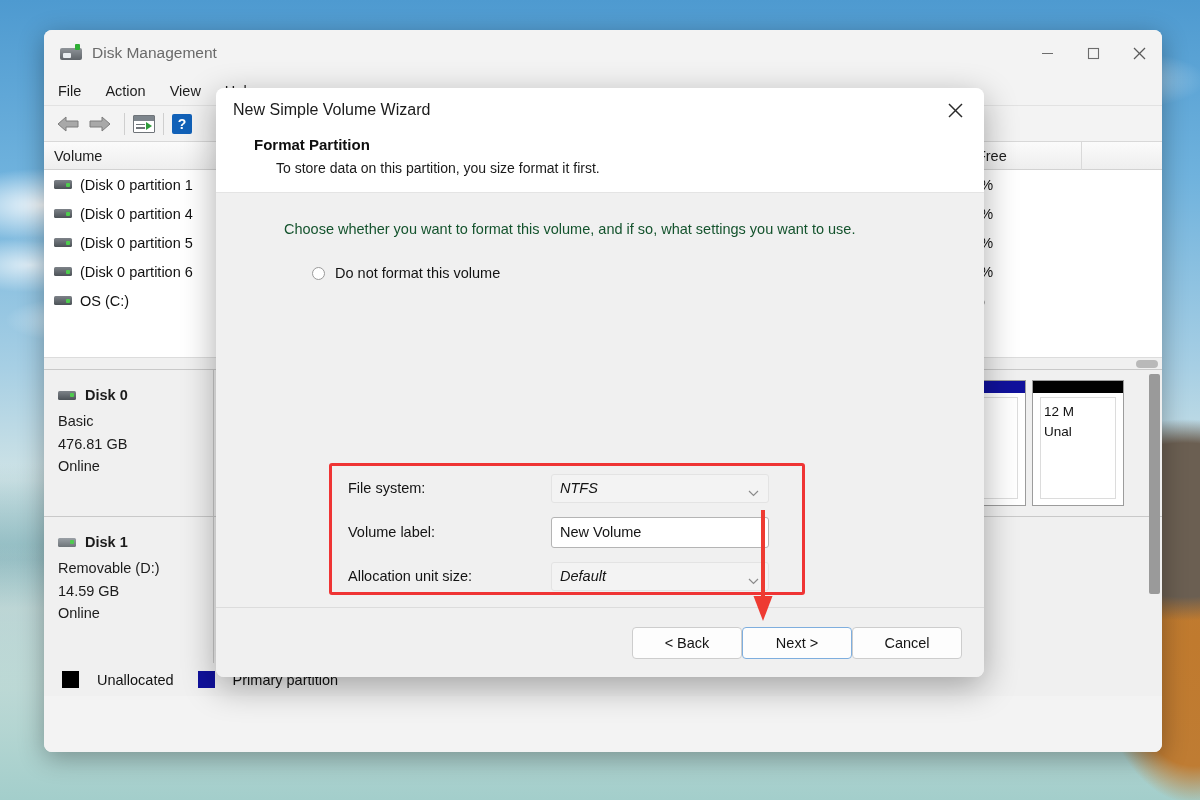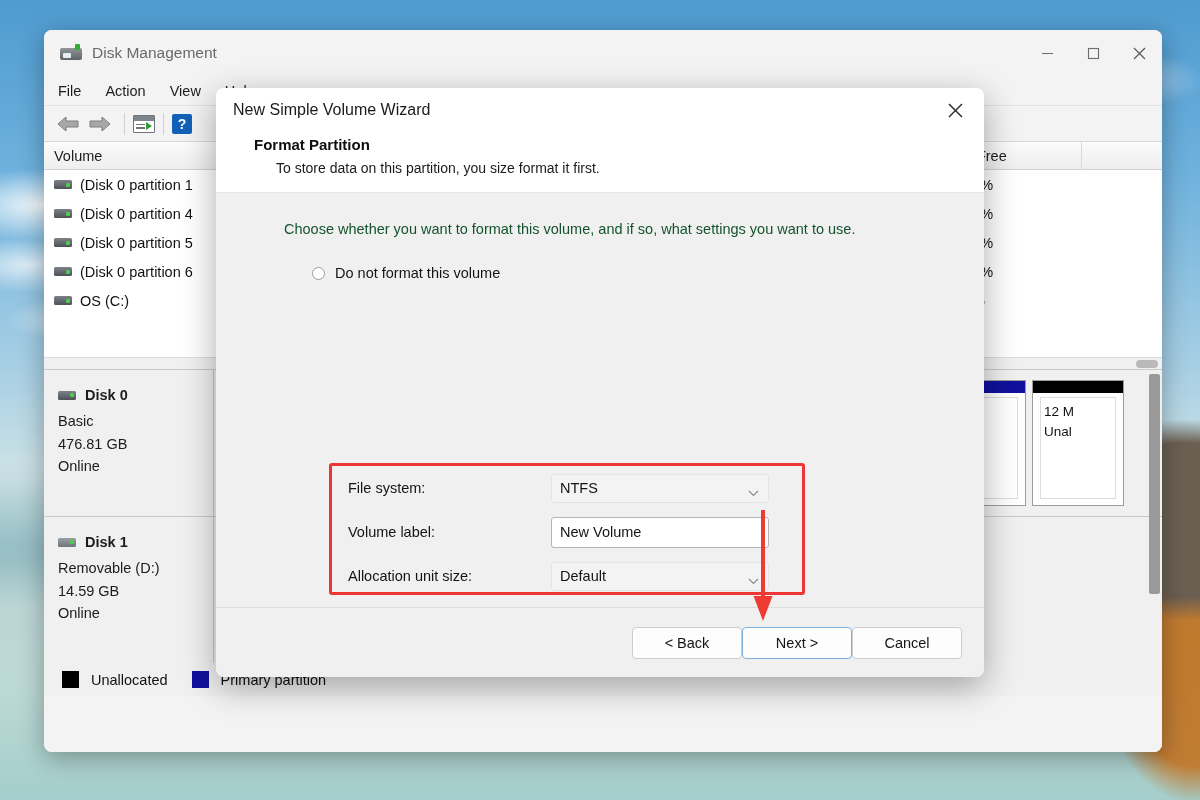--- a/index.html
+++ b/index.html
@@ -156,21 +156,21 @@
   .bar-primary { background:#10119c; }
   .bar-unalloc { background:#000000; }
 
   #legend {
     height: 34px; background:#f0f0f0;
     border-top:1px solid #c9c9c9;
     display:flex; align-items:center; padding-left: 18px; gap: 10px;
     font-size:14.5px; color:#111;
   }
   .lg-sw { width:17px; height:17px; }
-  .lg-item { display:flex; align-items:center; gap:12px; margin-right:14px;}
+  .lg-item { display:flex; align-items:center; gap:18px; margin-right:14px;}
 
   #dm-bottom-blank { background:#f3f3f3; }
 
   
   #gp-vscroll { position:absolute; right:2px; top:4px; width:11px; bottom:4px; background:#f0f0f0; }
   #gp-vscroll .thumb { position:absolute; left:0; top:0; width:11px; height:220px; background:#9a9a9a; border-radius:2px;}
 
   
   #wizard {
     position:absolute; left:216px; top:88px;
@@ -222,21 +222,21 @@
     width: 476px; height: 132px;
     border: 3px solid #ef3434;
     border-radius: 3px;
   }
   .field-row { display:flex; align-items:center; height:44px; padding-left:16px; }
   .field-label { width: 203px; font-size:14.5px; color:#141414; }
   .combo {
     width: 218px; height: 29px; background:#f3f3f3;
     border:1px solid #e3e3e3; border-radius:3px;
     display:flex; align-items:center; padding:0 8px;
-    font-size:14.5px; color:#141414; position:relative;
+    font-size:14.5px; color:#141414; position:relative;font-style:italic;
   }
   .combo .chev { position:absolute; right:9px; top:9px; color:#8b8b8b; }
   .textinput {
     width: 218px; height: 31px; background:#ffffff;
     border:1px solid #b4b4b4; border-radius:3px;
     display:flex; align-items:center; padding:0 8px;
     font-size:14.5px; color:#141414;
   }
 
   #wiz-footer {

